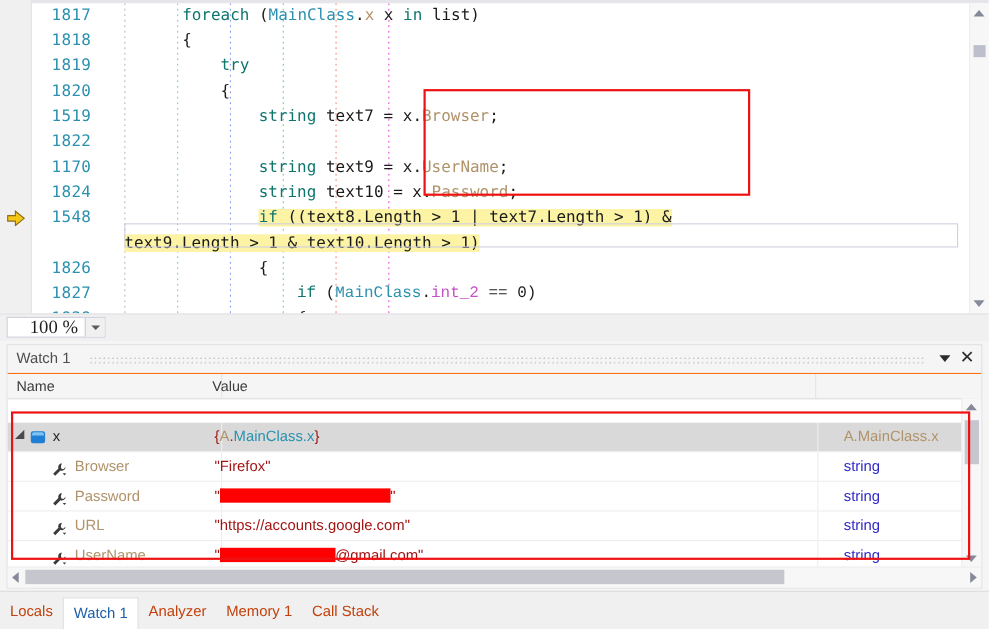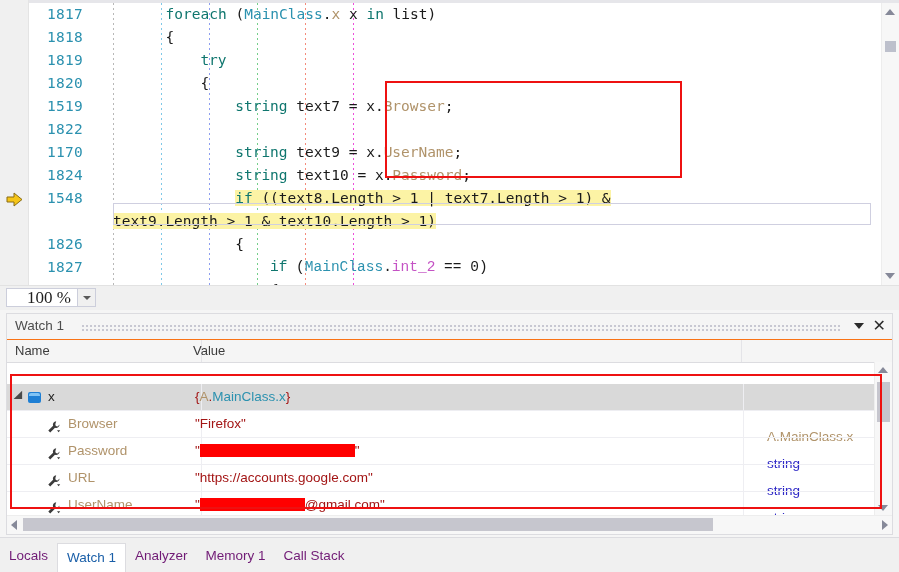--- a/index.html
+++ b/index.html
@@ -144,21 +144,21 @@
   .rows { position:absolute; left:0; top:45px; right:0; bottom:18px; overflow:hidden; }
   .row { position: relative; height: 26px; border-bottom: 1px solid #eeeef2; }
   .row.sel { background: #d9d9d9; }
   .cell {
     position: absolute; top: 0; height: 26px; line-height: 26px; font-size: 13.5px;
     box-sizing: border-box; border-right: 1px solid #eeeef2; overflow: hidden;
     white-space: nowrap;
   }
   .c-name { left: 0; width: 195px; color: #1e1e1e; }
   .c-val  { left: 180px; width: 557px; padding-left: 8px; color: #a31515; }
-  .c-type { left: 752px; right: 17px; padding-left: 8px; color: #2f29c6; margin-top: 40px; }
+  .c-type { left: 752px; right: 17px; padding-left: 8px; color: #2f29c6; }
   .c-type.obj { color: #b0936a; }
 
   .name-inner { position: absolute; left: 0; top: 0; height: 26px; display:flex; align-items:center; }
   .tri {
     width: 0; height: 0; margin-left: 10px; margin-right: 5px;
     border-left: 6px solid #4a4a4a; border-top: 6px solid transparent;
     border-bottom: 6px solid transparent;
     transform: rotate(45deg);
   }
   .obj-icon {
@@ -204,21 +204,21 @@
     border: 2.5px solid #ee1111; box-sizing: border-box; pointer-events: none;
   }
 
   
   .tabbar {
     position: absolute; left: 0; bottom: 0; width: 899px; height: 34px;
     background: #f0f0f0; border-top: 1px solid #dcdce0;
   }
   .tab {
     position: relative; float: left; height: 26px; line-height: 26px;
-    padding: 0 9px; margin-top: 5px; font-size: 13.5px; color: #701a75;
+    padding: 0 9px; margin-top: 5px; font-size: 13.5px; color: #c2410c;
   }
   .tab.active {
     background: #ffffff; color: #1a5fa8;
     border: 1px solid #dcdce0; border-bottom: none; box-sizing: border-box;
     height: 29px; line-height: 27px; margin-top: 5px;
   }
 </style>
 </head>
 <body>
 

